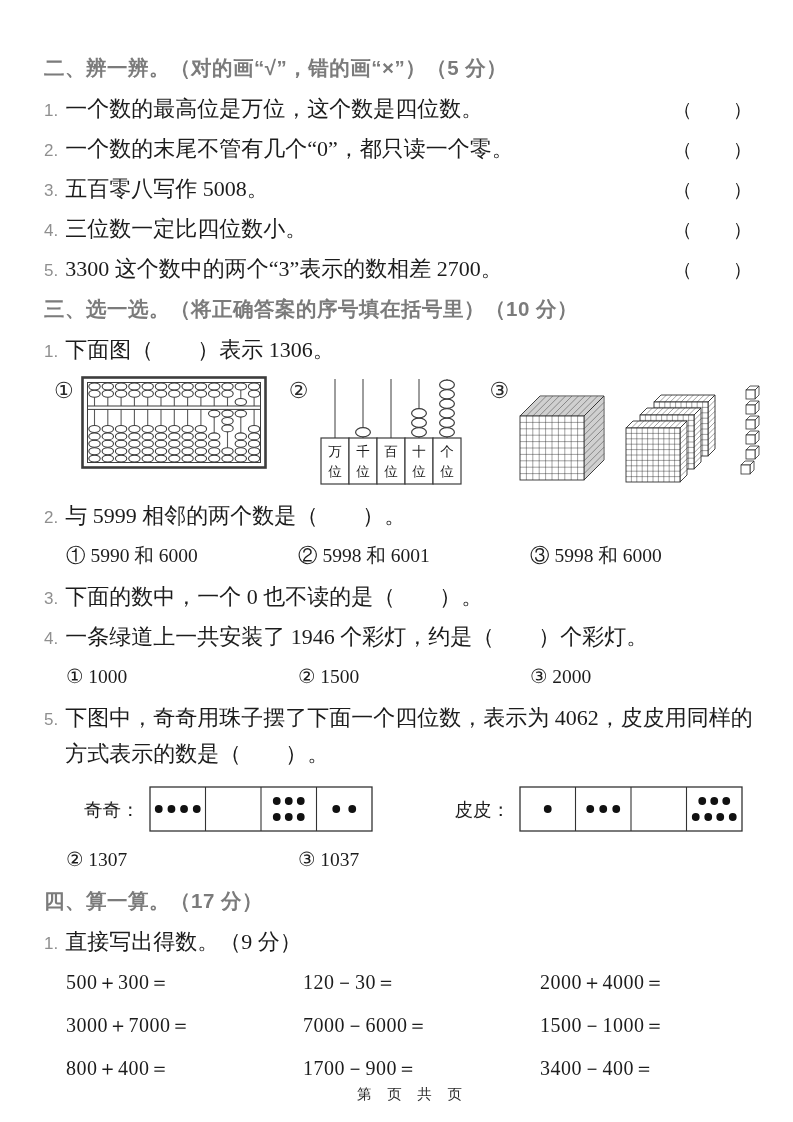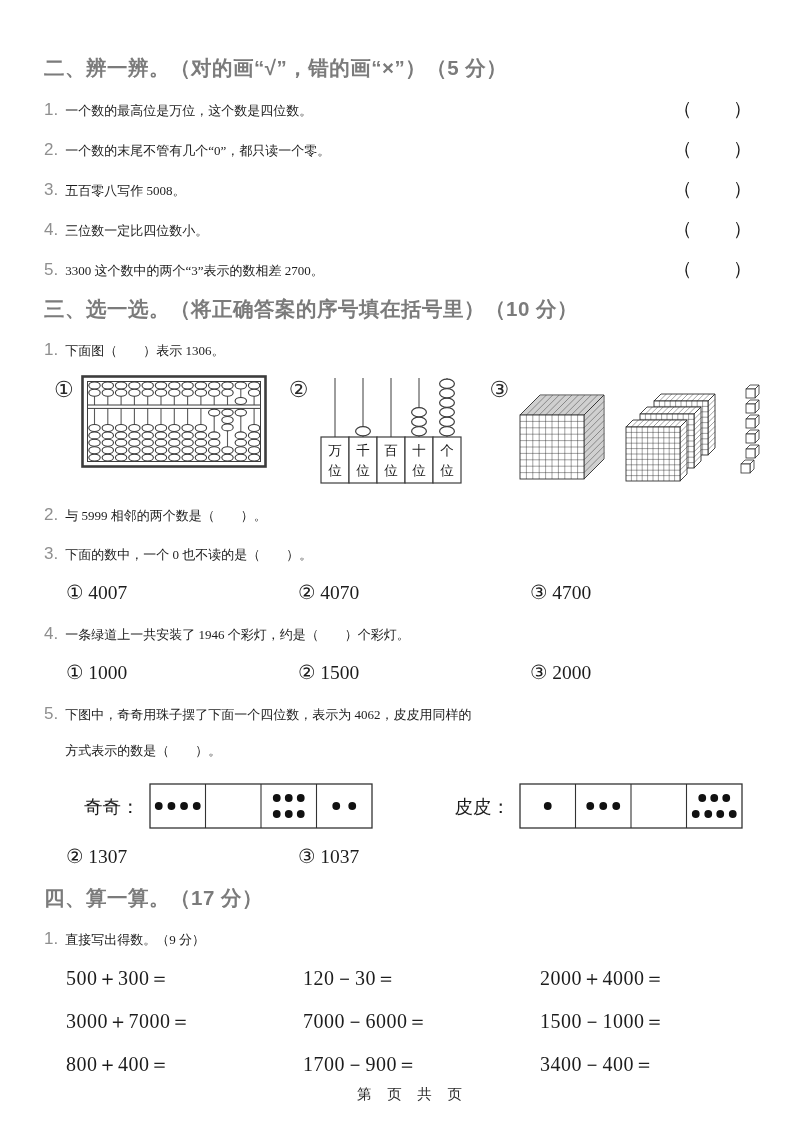--- a/index.html
+++ b/index.html
@@ -20,21 +20,21 @@
     line-height:28px;
     color:#7b7b7b;
     letter-spacing:0.5px;
     margin-bottom:13px;
   }
   .qrow{display:flex;align-items:baseline;margin-bottom:10px;line-height:28px;}
   .qnum{
     font-family:"Liberation Sans","DejaVu Sans",sans-serif;
     font-size:17px;color:#8f8f8f;flex:0 0 auto;margin-right:7px;
   }
-  .qtext{font-size:13px;color:#1c1c1c;}
+  .qtext{font-size:22px;color:#1c1c1c;}
   .tf-text{flex:1 1 auto;}
   .tf-bracket{flex:0 0 auto;font-size:19px;letter-spacing:1px;margin-left:8px;}
   .options{
     display:grid;grid-template-columns:232px 232px auto;
     margin:0 0 13px 22px;font-size:19.5px;line-height:28px;
   }
   .figures{display:flex;align-items:flex-start;margin:2px 0 12px 10px;}
   .fig{display:flex;align-items:flex-start;}
   .fig-label{font-size:22px;color:#2a2a2a;line-height:26px;margin:2px 7px 0 0;}
   .fig+.fig{margin-left:22px;}
@@ -442,29 +442,29 @@
           <polygon points="234,89 238,85 238,94 234,98" fill="#fff" stroke="#2f2f2f" stroke-width="0.8"></polygon>
           <rect x="225" y="89" width="9" height="9" fill="#fff" stroke="#2f2f2f" stroke-width="0.8"></rect>
         </svg>
     </div>
   </div>
 
   <div class="qrow">
     <span class="qnum">2.</span>
     <span class="qtext">与 5999 相邻的两个数是（　　）。</span>
   </div>
+  <div class="options">
+    <span>① 5990 和 6000</span>
+    <span>② 5998 和 6001</span>
+    <span>③ 5998 和 6000</span>
+  </div>
 
   <div class="qrow">
     <span class="qnum">3.</span>
     <span class="qtext">下面的数中，一个 0 也不读的是（　　）。</span>
-  </div>
-  <div class="options">
-    <span>① 4007</span>
-    <span>② 4070</span>
-    <span>③ 4700</span>
   </div>
 
   <div class="qrow">
     <span class="qnum">4.</span>
     <span class="qtext">一条绿道上一共安装了 1946 个彩灯，约是（　　）个彩灯。</span>
   </div>
   <div class="options">
     <span>① 1000</span>
     <span>② 1500</span>
     <span>③ 2000</span>

